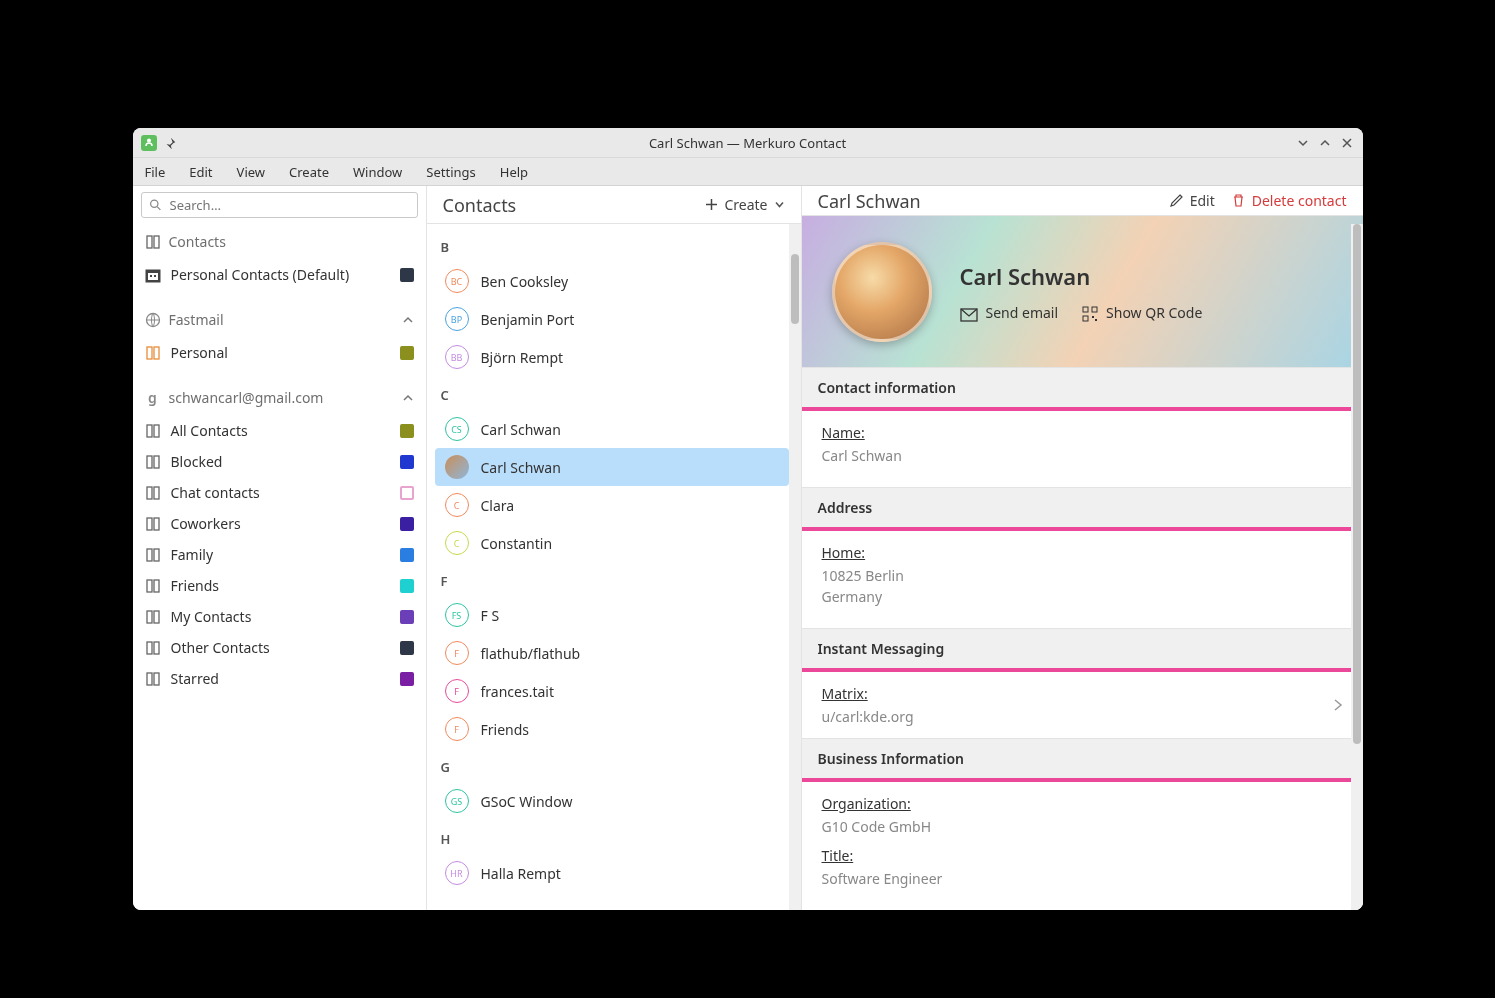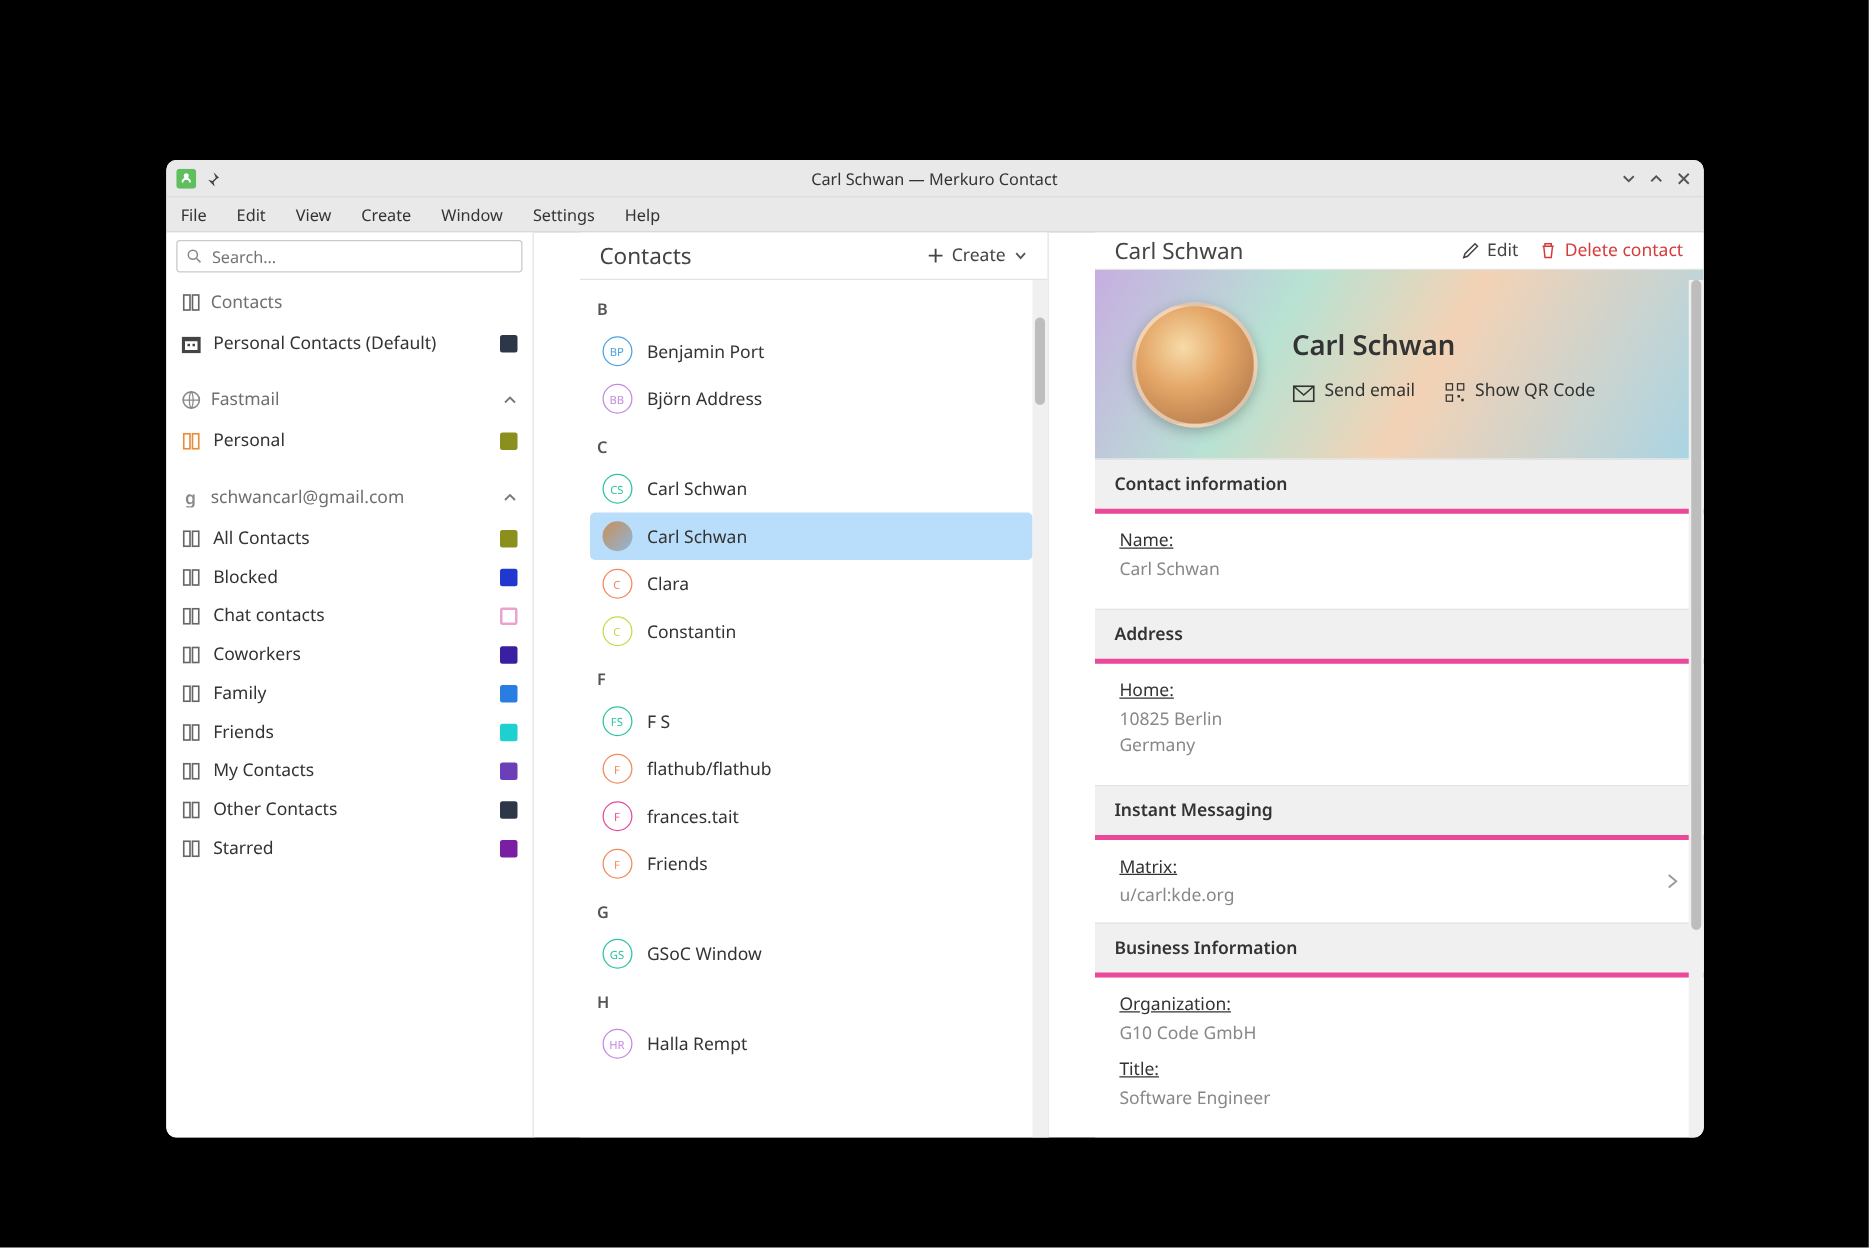--- a/index.html
+++ b/index.html
@@ -5,21 +5,21 @@
   * { box-sizing: border-box; margin: 0; padding: 0; font-family: -apple-system, "Noto Sans", "Segoe UI", sans-serif; }
   body { background: #000; display: flex; align-items: center; justify-content: center; width: 1495px; height: 998px; }
   .window { width: 1230px; height: 782px; background: #fff; border-radius: 8px; overflow: hidden; display: flex; flex-direction: column; box-shadow: 0 10px 40px rgba(0,0,0,.4); margin-top: 40px; }
   .titlebar { height: 30px; background: #e9e9e9; display: flex; align-items: center; border-bottom: 1px solid #d9d9d9; font-size: 13px; color: #333; position: relative; }
   .titlebar-icons-left { display: flex; align-items: center; gap: 6px; padding-left: 8px; }
   .titlebar-title { position: absolute; left: 0; right: 0; text-align: center; pointer-events: none; }
   .titlebar-icons-right { margin-left: auto; display: flex; gap: 10px; padding-right: 10px; color: #555; }
   .titlebar-icons-right span { cursor: pointer; }
   .menubar { height: 28px; background: #e9e9e9; display: flex; align-items: center; gap: 24px; padding: 0 12px; font-size: 13px; color: #333; border-bottom: 1px solid #d4d4d4; }
   .menubar div { cursor: pointer; }
-  .content { display: flex; flex: 1; min-height: 0; gap: 37px; }
+  .content { display: flex; flex: 1; min-height: 0; }
 
   
   .sidebar { width: 294px; border-right: 1px solid #e3e3e3; display: flex; flex-direction: column; background: #fff; }
   .search-wrap { padding: 6px 8px; }
   .search { width: 100%; height: 26px; border: 1px solid #c9c9c9; border-radius: 3px; padding: 0 8px 0 28px; font-size: 13px; color: #555; background: #fff; }
   .search-inner { position: relative; }
   .search-icon { position: absolute; left: 8px; top: 50%; transform: translateY(-50%); color: #888; }
   .acct-header { display: flex; align-items: center; gap: 8px; padding: 8px 12px; color: #6f6f6f; font-size: 14px; }
   .acct-header .grow { flex: 1; }
   .chevron { color: #777; }
@@ -291,26 +291,30 @@
             </svg>
           <span>Create</span>
           <svg width="11" height="11">
               <path d="M2 3.5l3.5 4 3.5-4" stroke="#555" stroke-width="1.5" fill="none"></path>
             </svg>
         </div>
       </div>
       <div class="list-scroll" id="list-body">
           <div class="letter-hdr">B</div>
           <div class="contact-row">
+            <span class="avatar-circle" style="border-color:#f08a5d;color:#f08a5d">BC</span>
+            <span>Ben Cooksley</span>
+          </div>
+          <div class="contact-row">
             <span class="avatar-circle" style="border-color:#4aa3e0;color:#4aa3e0">BP</span>
             <span>Benjamin Port</span>
           </div>
           <div class="contact-row">
             <span class="avatar-circle" style="border-color:#c38ce0;color:#c38ce0">BB</span>
-            <span>Björn Address</span>
+            <span>Björn Rempt</span>
           </div>
           <div class="letter-hdr">C</div>
           <div class="contact-row">
             <span class="avatar-circle" style="border-color:#2ec4a0;color:#2ec4a0">CS</span>
             <span>Carl Schwan</span>
           </div>
           <div class="contact-row selected">
             <span class="avatar-photo"></span>
             <span>Carl Schwan</span>
           </div>

